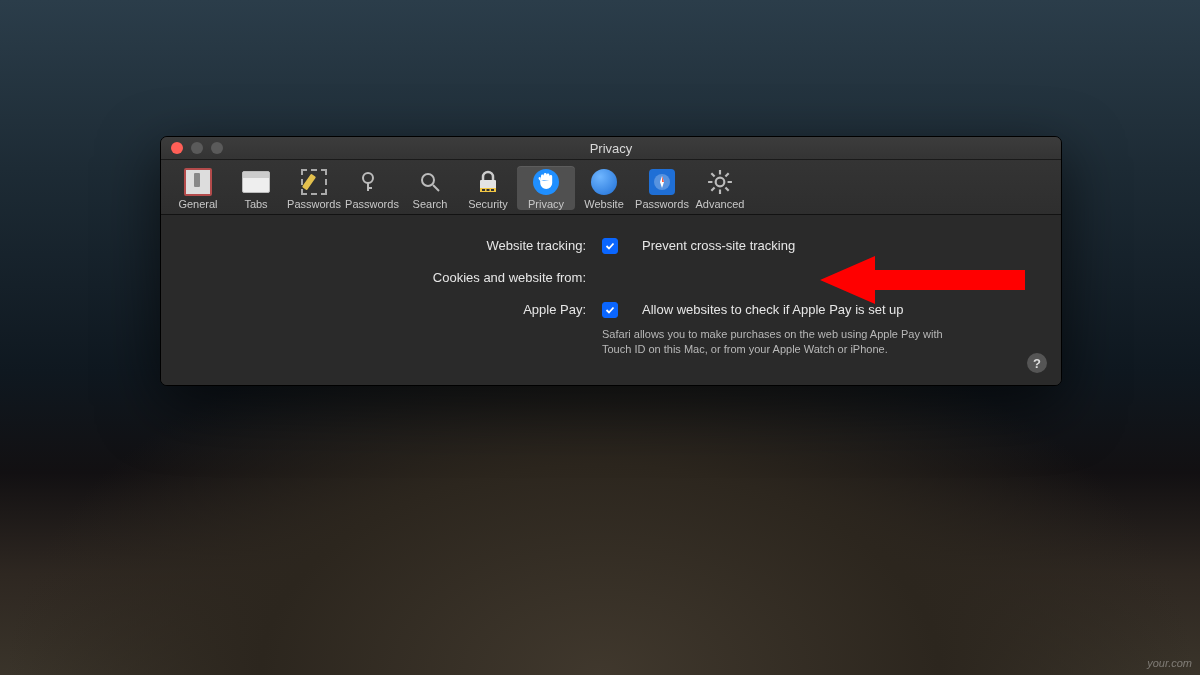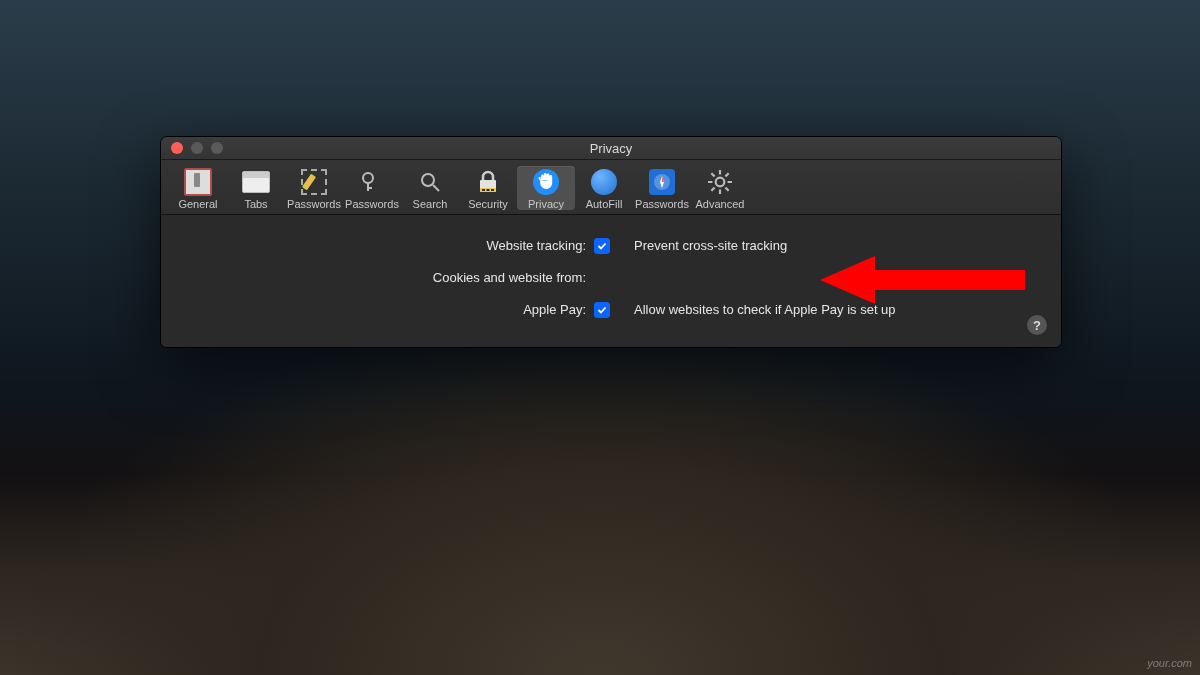--- a/index.html
+++ b/index.html
@@ -13,21 +13,21 @@
 .dot.min{background:#5a5a5a}
 .dot.max{background:#5a5a5a}
 .wtitle{position:absolute;left:0;right:0;text-align:center;font-size:13px;color:#d8d8d8}
 .toolbar{display:flex;gap:0;padding:6px 8px 4px 8px;background:linear-gradient(180deg,#343434,#2e2e2e);border-bottom:1px solid #121212}
 .tbitem{display:flex;flex-direction:column;align-items:center;width:58px;padding:2px 0 0 0;border-radius:4px;text-align:center}
 .tbitem.sel{background:#505050;box-shadow:inset 0 1px 0 rgba(255,255,255,.08)}
 .tbicon{width:32px;height:28px;display:flex;align-items:center;justify-content:center}
 .tblabel{font-size:11px;color:#c8c8c8;margin-top:2px;white-space:nowrap}
 .content{background:#2a2a2a;padding:22px 30px 28px 30px;position:relative}
 .row{display:flex;align-items:flex-start;margin-bottom:14px}
-.rlabel{width:395px;text-align:right;padding-right:8px;color:#e6e6e6;font-size:13px;line-height:18px}
+.rlabel{width:395px;text-align:right;padding-right:16px;color:#e6e6e6;font-size:13px;line-height:18px}
 .rbody{flex:1;display:flex;flex-direction:column;gap:8px}
 .chkline{display:flex;align-items:center;gap:24px;line-height:18px}
 .chk{width:14px;height:14px;border-radius:3px;border:1px solid #6a6a6a;background:#3a3a3a;display:flex;align-items:center;justify-content:center;flex:0 0 14px}
 .chk.on{background:#0a66ff;border-color:#0a66ff}
 .chk.on svg{display:block}
 .chk svg{display:none;width:10px;height:10px}
 .btn{background:linear-gradient(180deg,#6a6a6a,#5c5c5c);border:1px solid #2a2a2a;border-radius:4px;color:#fff;font-size:13px;padding:3px 12px;width:fit-content;box-shadow:0 1px 0 rgba(255,255,255,.06) inset}
 .note{font-size:11px;color:#b8b8b8;line-height:15px;max-width:360px}
 .help{position:absolute;right:14px;bottom:12px;width:20px;height:20px;border-radius:50%;background:#555;color:#ddd;display:flex;align-items:center;justify-content:center;font-size:13px;font-weight:600}
 .arrow{position:absolute;left:820px;top:250px;pointer-events:none}
@@ -121,21 +121,21 @@
               <circle cx="14" cy="14" r="13" fill="#1f8fff"></circle>
               <path d="M9 13 V8 a1.4 1.4 0 0 1 2.8 0 V12 M11.8 12 V6.5 a1.4 1.4 0 0 1 2.8 0 V12 M14.6 12 V7 a1.4 1.4 0 0 1 2.8 0 V12 M17.4 12 V8.5 a1.4 1.4 0 0 1 2.8 0 V15 a6 6 0 0 1 -12 0 V13 l-1.5 -2 a1.3 1.3 0 0 1 2 -1.6 L9 13" fill="#fff"></path>
             </svg>
         </div>
         <div class="tblabel">Privacy</div>
       </div>
       <div class="tbitem">
         <div class="tbicon">
             <div class="ico-websites"></div>
           </div>
-        <div class="tblabel">AutoFill</div>
+        <div class="tblabel">Website</div>
       </div>
       <div class="tbitem">
         <div class="tbicon">
           <div class="ico-ext">
               <svg width="18" height="18" viewBox="0 0 18 18">
                 <circle cx="9" cy="9" r="8" fill="#fff" opacity=".25"></circle>
                 <polygon points="9,3 11,9 9,15 7,9" fill="#fff"></polygon>
                 <polygon points="9,3 11,9 9,9" fill="#ff5a3c"></polygon>
               </svg>
             </div>
@@ -186,20 +186,21 @@
         <div class="rlabel">Apple Pay:</div>
         <div class="rbody">
           <label class="chkline">
             <span class="chk on">
                 <svg viewBox="0 0 10 10">
                   <polyline points="1.5,5 4,7.5 8.5,2.5" fill="none" stroke="#fff" stroke-width="1.8"></polyline>
                 </svg>
               </span>
             <span>Allow websites to check if Apple Pay is set up</span>
           </label>
+          <div class="note">Safari allows you to make purchases on the web using Apple Pay with Touch ID on this Mac, or from your Apple Watch or iPhone.</div>
         </div>
       </div>
 
       <div class="help">?</div>
     </div>
   </div>
 
   <svg class="arrow" width="210" height="60">
     <polygon points="0,30 55,6 55,20 205,20 205,40 55,40 55,54" fill="#ff0000"></polygon>
   </svg>

